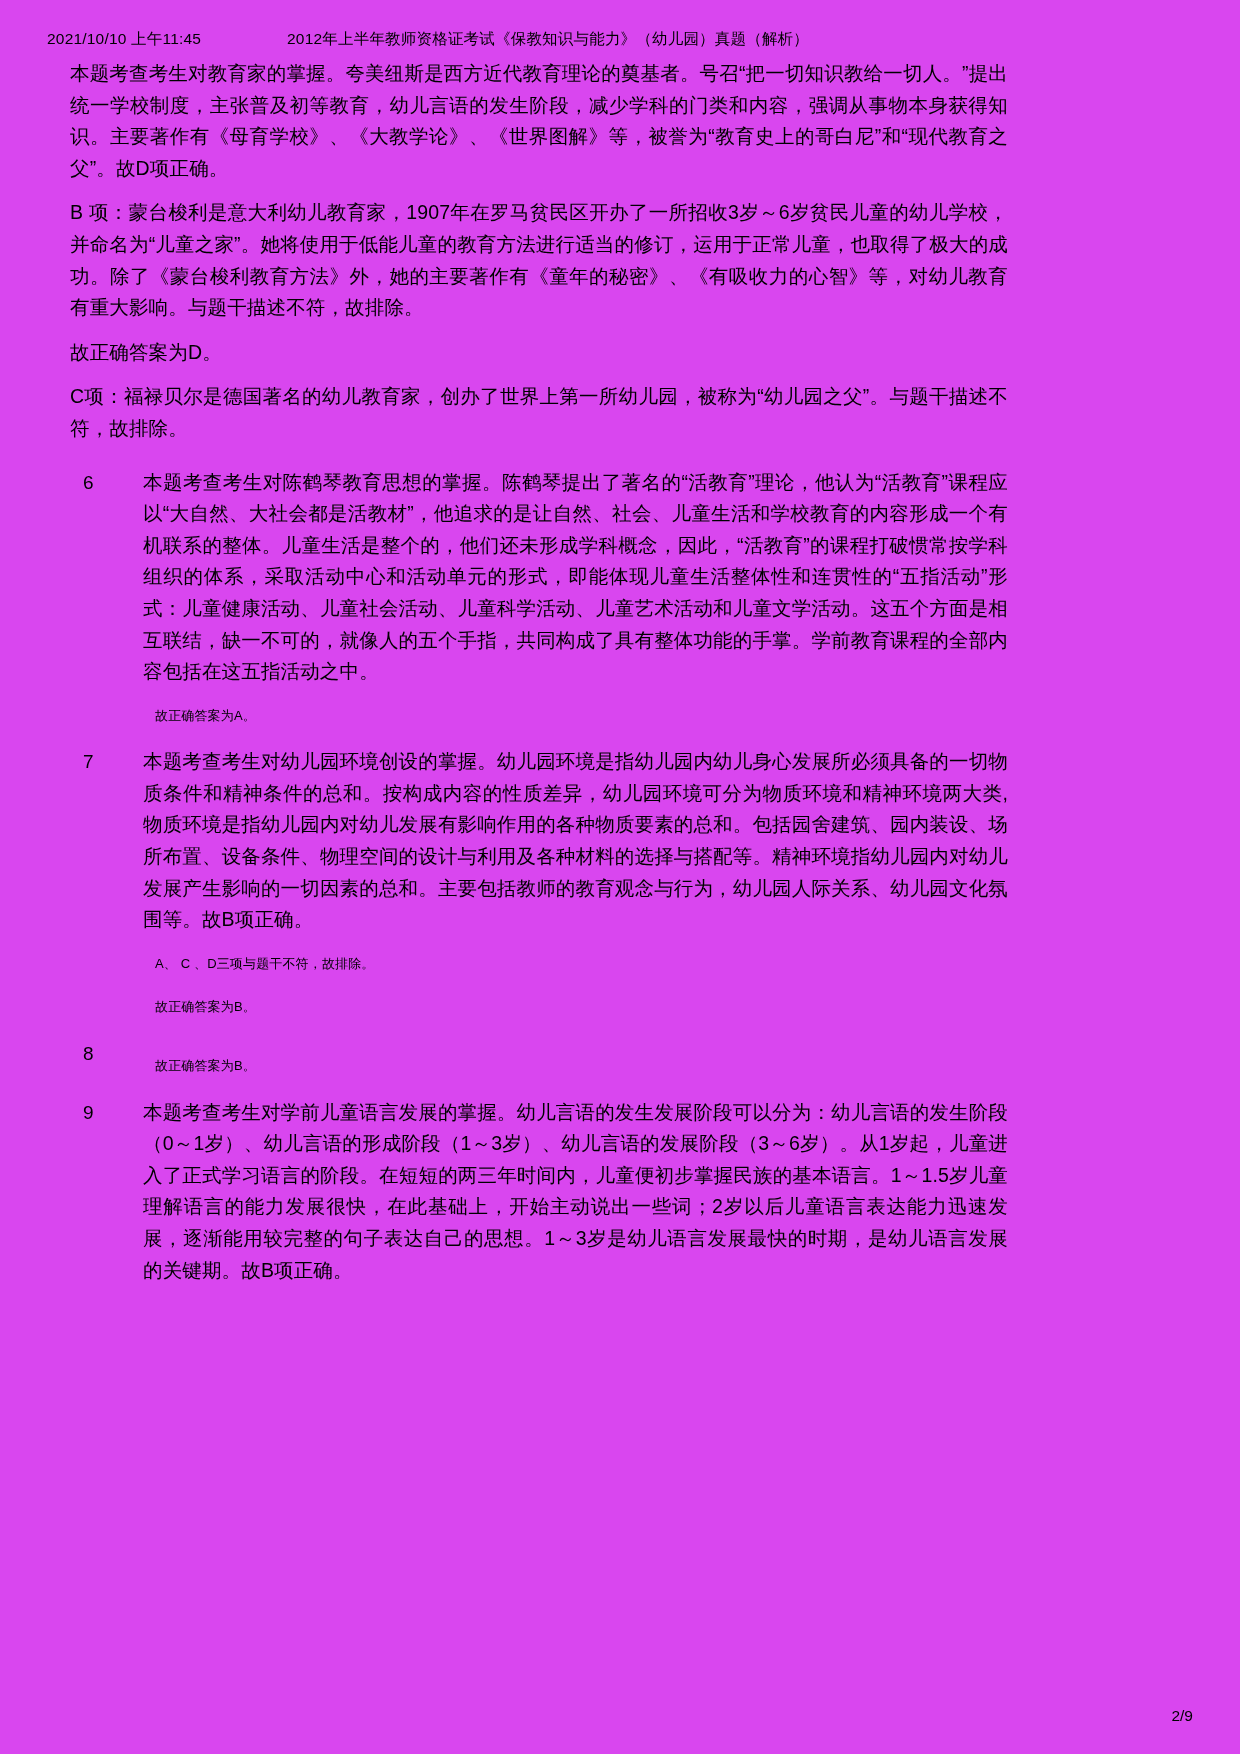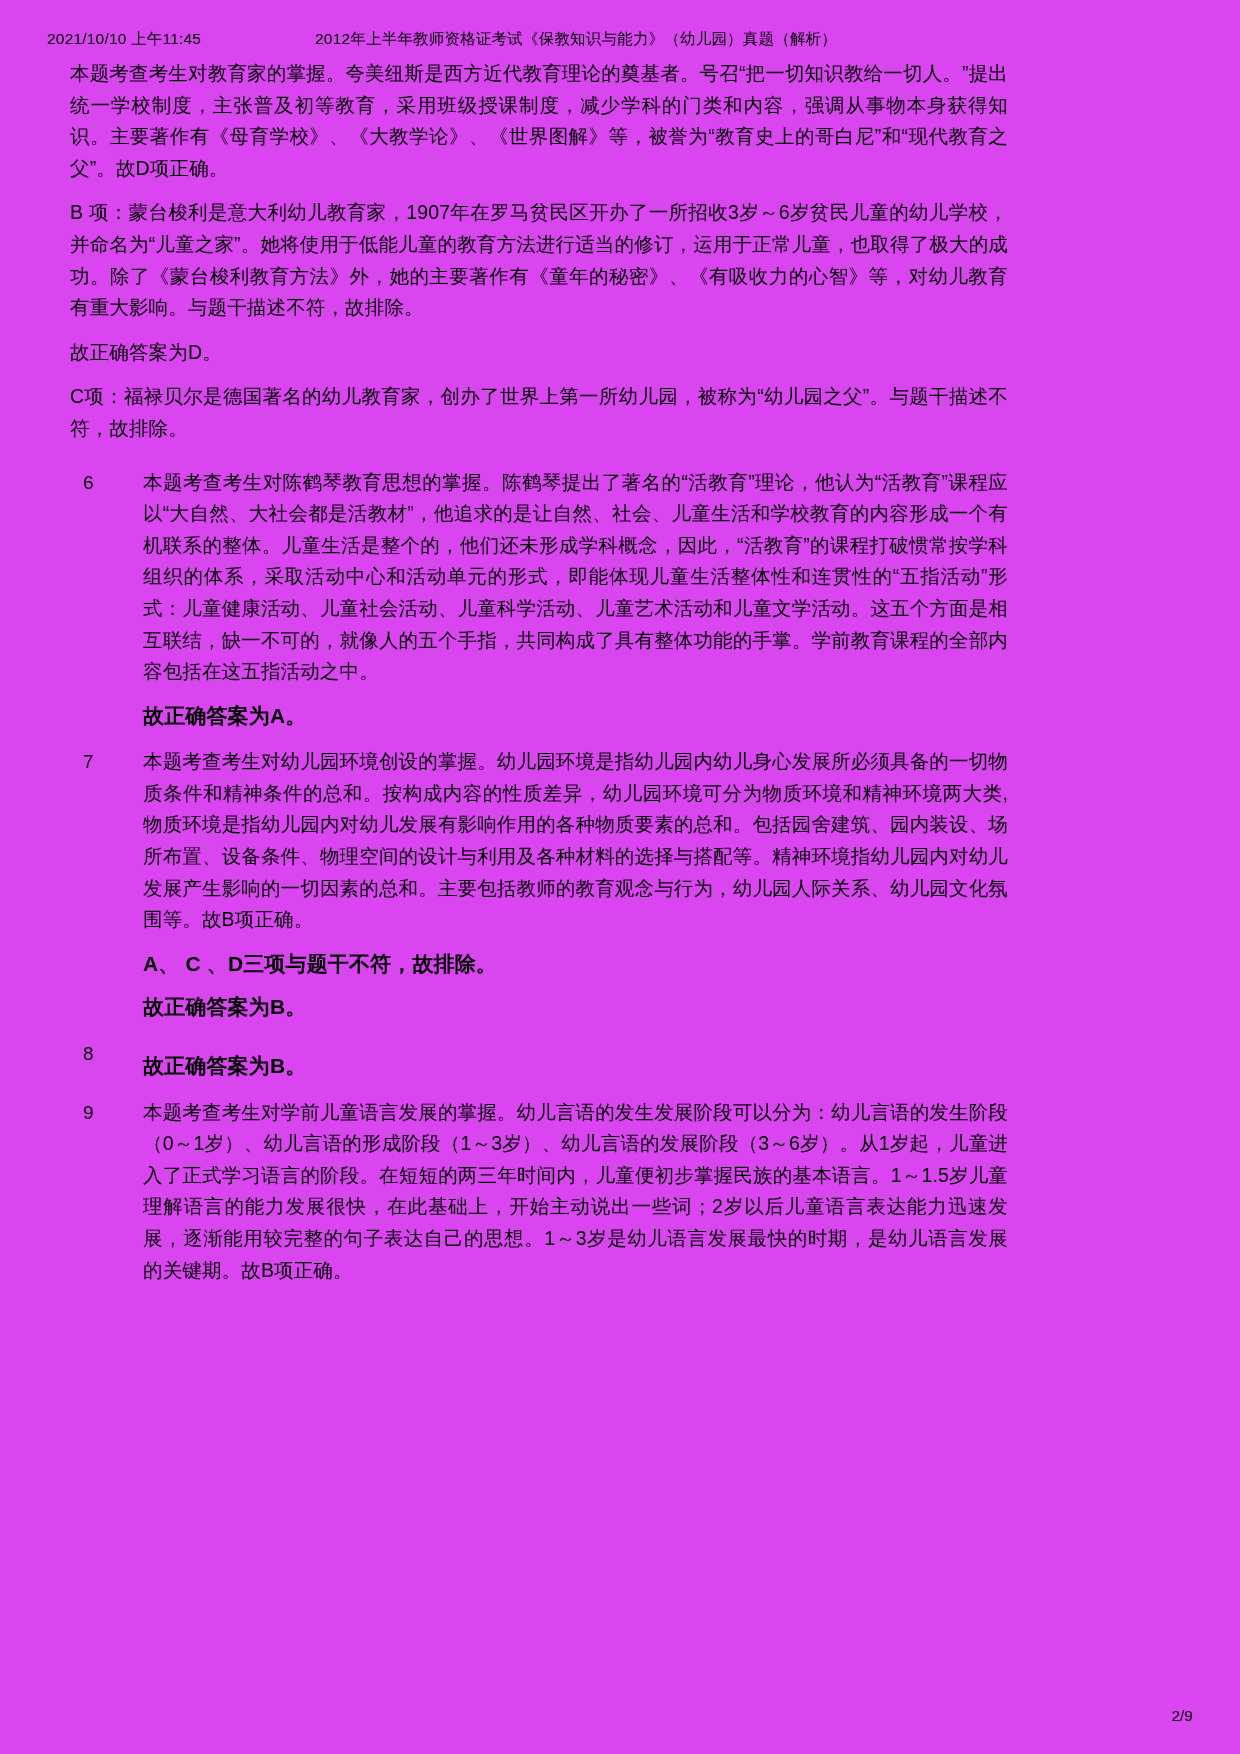--- a/index.html
+++ b/index.html
@@ -39,21 +39,20 @@
     letter-spacing: 0.2px;
   }
   .running-head .rh-title {
     position: absolute;
     left: 0;
     top: 0;
     width: 1096px;
     text-align: center;
     white-space: nowrap;
     letter-spacing: 0.2px;
-    padding-left: 28px;
   }
 
   
   .content {
     position: absolute;
     top: 58px;
     left: 0;
     width: 1240px;
   }
 
@@ -83,28 +82,27 @@
     position: absolute;
     left: 83px;
     top: 0;
     width: 40px;
     font-size: 19px;
     line-height: 31.6px;
     text-align: left;
   }
   
   .subpara {
-    margin: 0 0 12px 0;
+    margin: 0 0 12px 12px;
     padding: 0 232px 0 143px;
-    font-size: 21px;
+    font-size: 13px;
     line-height: 31.6px;
     text-align: justify;
     text-justify: inter-character;
     letter-spacing: 0.15px;
-    font-weight: bold;
   }
   .gap-big { height: 9px; }
   .gap-sm  { height: 3px; }
 
   
   .footer {
     position: absolute;
     bottom: 28px;
     right: 47px;
     font-size: 15.5px;
@@ -117,21 +115,21 @@
 
 <div class="page">
 
   <div class="running-head">
     <div class="rh-date">2021/10/10 上午11:45</div>
     <div class="rh-title">2012年上半年教师资格证考试《保教知识与能力》（幼儿园）真题（解析）</div>
   </div>
 
   <div class="content">
 
-    <p class="para">本题考查考生对教育家的掌握。夸美纽斯是西方近代教育理论的奠基者。号召“把一切知识教给一切人。”提出统一学校制度，主张普及初等教育，采用班级授课制度，减少学科的门类和内容，强调从事物本身获得知识。主要著作有《母育学校》、《大教学论》、《世界图解》等，被誉为“教育史上的哥白尼”和“现代教育之父”。故D项正确。</p>
+    <p class="para">本题考查考生对教育家的掌握。夸美纽斯是西方近代教育理论的奠基者。号召“把一切知识教给一切人。”提出统一学校制度，主张普及初等教育，幼儿言语的发生阶段，减少学科的门类和内容，强调从事物本身获得知识。主要著作有《母育学校》、《大教学论》、《世界图解》等，被誉为“教育史上的哥白尼”和“现代教育之父”。故D项正确。</p>
 
 
     <p class="para">B 项：蒙台梭利是意大利幼儿教育家，1907年在罗马贫民区开办了一所招收3岁～6岁贫民儿童的幼儿学校，并命名为“儿童之家”。她将使用于低能儿童的教育方法进行适当的修订，运用于正常儿童，也取得了极大的成功。除了《蒙台梭利教育方法》外，她的主要著作有《童年的秘密》、《有吸收力的心智》等，对幼儿教育有重大影响。与题干描述不符，故排除。</p>
 
     <p class="para">故正确答案为D。</p>
 
     <p class="para">C项：福禄贝尔是德国著名的幼儿教育家，创办了世界上第一所幼儿园，被称为“幼儿园之父”。与题干描述不符，故排除。</p>
 
     <div class="gap-big"></div>
 

